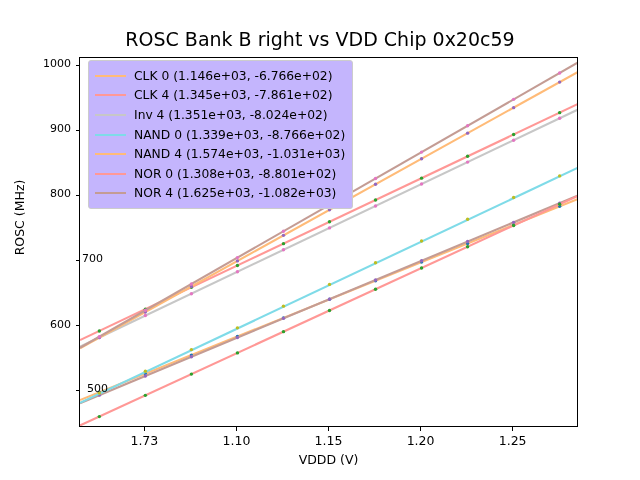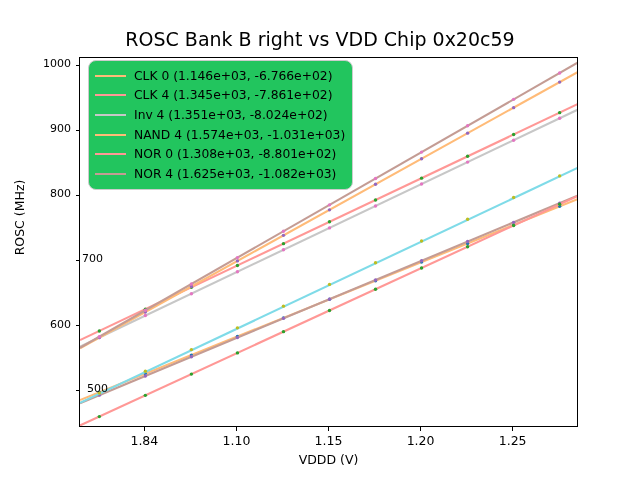--- a/index.html
+++ b/index.html
@@ -53,23 +53,23 @@
     position:absolute;
     left:-41px;top:210px;width:120px;
     text-align:center;font-size:12.5px;color:#000;
     transform:rotate(-90deg);
     transform-origin:center center;
   }
 
   
   #legend{
     position:absolute;left:88px;top:60px;
-    background:#22c55e;
+    background:#c4b5fd;
     border:0.9px solid #cccccc;
-    border-radius:8px;
+    border-radius:3px;
     padding:5px 7px 5px 6px;
     box-sizing:border-box;
   }
   .legend-row{
     display:flex;align-items:center;
     height:19.6px;
   }
   .legend-swatch{
     width:31px;height:0;
     border-top-width:2.1px;border-top-style:solid;
@@ -212,21 +212,21 @@
       <div class="ytick-label" style="left: 0px; width: 71px; right: auto; top: 252.175px; margin-left: 32px;">700</div>
       <div class="ytick-mark" style="left: 75.5px; top: 194.763px;"></div>
       <div class="ytick-label" style="left: 0px; width: 71px; right: auto; top: 187.263px;">800</div>
       <div class="ytick-mark" style="left: 75.5px; top: 129.851px;"></div>
       <div class="ytick-label" style="left: 0px; width: 71px; right: auto; top: 122.351px;">900</div>
       <div class="ytick-mark" style="left: 75.5px; top: 64.9386px;"></div>
       <div class="ytick-label" style="left: 0px; width: 71px; right: auto; top: 57.4386px;">1000</div>
     </div>
   <div id="xtick-container">
       <div class="xtick-mark" style="left: 143.867px; top: 427px;"></div>
-      <div class="xtick-label" style="left: 104.367px; width: 80px; top: 433px;">1.84</div>
+      <div class="xtick-label" style="left: 104.367px; width: 80px; top: 433px;">1.73</div>
       <div class="xtick-mark" style="left: 235.934px; top: 427px;"></div>
       <div class="xtick-label" style="left: 196.434px; width: 80px; top: 433px;">1.10</div>
       <div class="xtick-mark" style="left: 328px; top: 427px;"></div>
       <div class="xtick-label" style="left: 288.5px; width: 80px; top: 433px;">1.15</div>
       <div class="xtick-mark" style="left: 420.066px; top: 427px;"></div>
       <div class="xtick-label" style="left: 380.566px; width: 80px; top: 433px;">1.20</div>
       <div class="xtick-mark" style="left: 512.133px; top: 427px;"></div>
       <div class="xtick-label" style="left: 472.633px; width: 80px; top: 433px;">1.25</div>
     </div>
 
@@ -240,20 +240,24 @@
       </div>
       <div class="legend-row">
         <span class="legend-swatch" style="border-top-color: rgb(255, 152, 150);"></span>
         <span class="legend-text">CLK 4 (1.345e+03, -7.861e+02)</span>
       </div>
       <div class="legend-row">
         <span class="legend-swatch" style="border-top-color: rgb(199, 199, 199);"></span>
         <span class="legend-text">Inv 4 (1.351e+03, -8.024e+02)</span>
       </div>
       <div class="legend-row">
+        <span class="legend-swatch" style="border-top-color: rgb(127, 219, 232);"></span>
+        <span class="legend-text">NAND 0 (1.339e+03, -8.766e+02)</span>
+      </div>
+      <div class="legend-row">
         <span class="legend-swatch" style="border-top-color: rgb(255, 187, 120);"></span>
         <span class="legend-text">NAND 4 (1.574e+03, -1.031e+03)</span>
       </div>
       <div class="legend-row">
         <span class="legend-swatch" style="border-top-color: rgb(255, 152, 150);"></span>
         <span class="legend-text">NOR 0 (1.308e+03, -8.801e+02)</span>
       </div>
       <div class="legend-row">
         <span class="legend-swatch" style="border-top-color: rgb(196, 156, 148);"></span>
         <span class="legend-text">NOR 4 (1.625e+03, -1.082e+03)</span>

